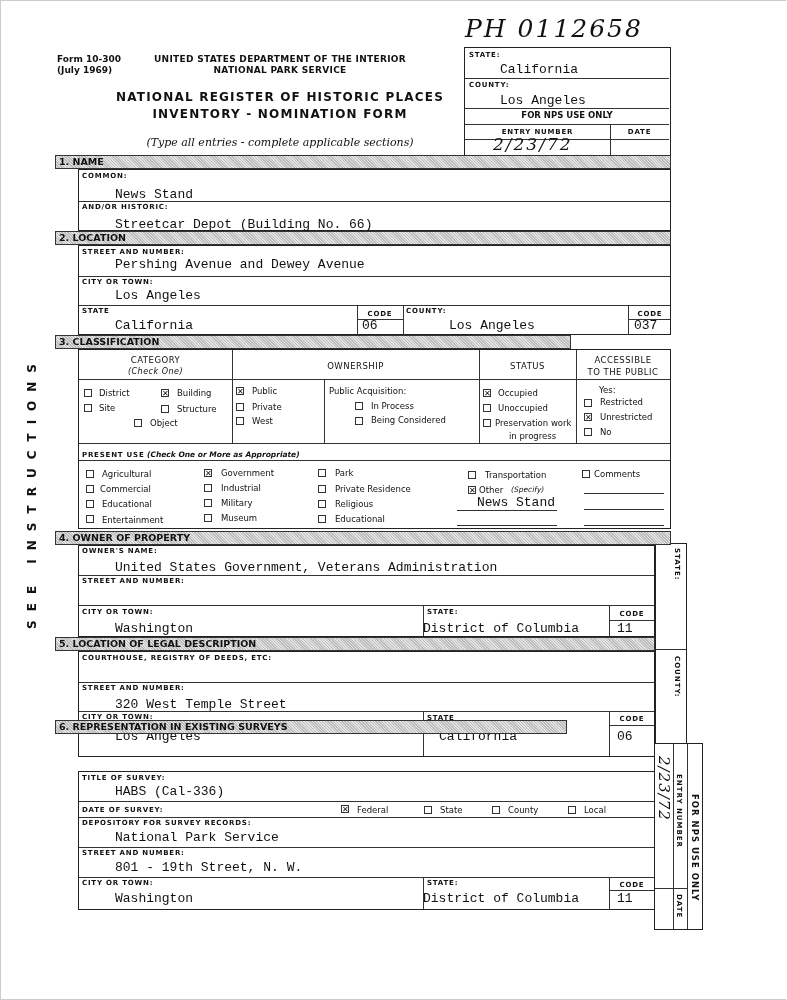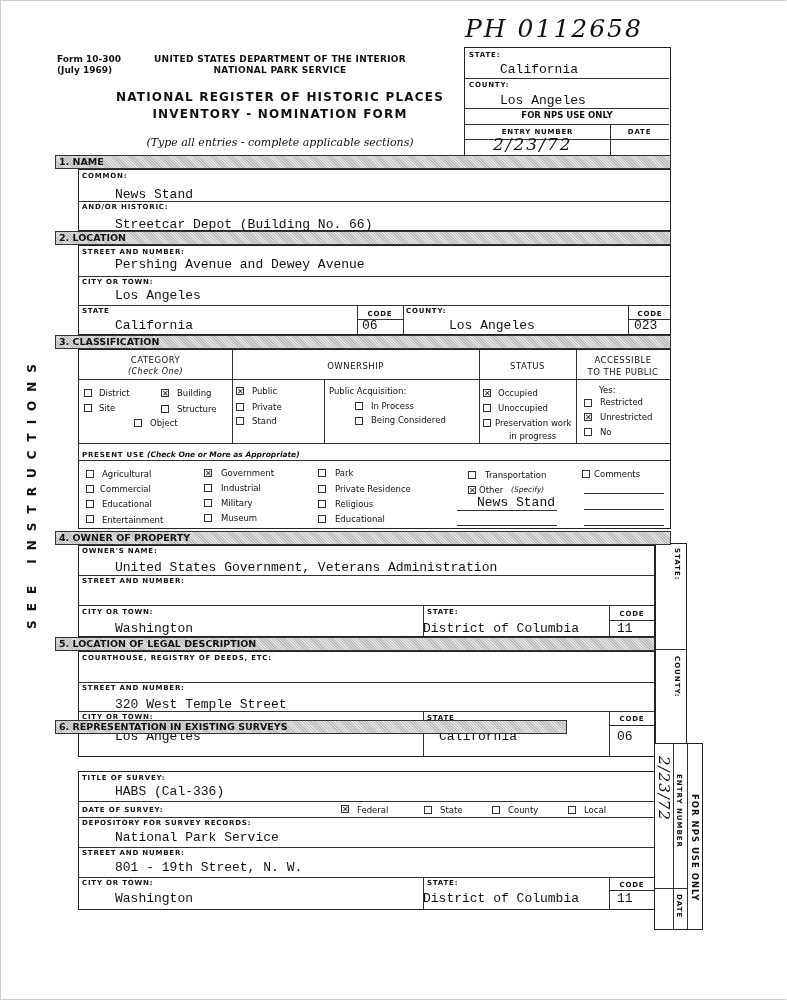--- a/index.html
+++ b/index.html
@@ -81,24 +81,24 @@
   <div class="vl" style="left:278px;top:59px;height:30px;"></div>
   <div class="lbl" style="left:280px;top:64px;width:42px;text-align:center;">CODE</div>
   <div class="hl" style="left:278px;top:73px;width:46px;"></div>
   <div class="val" style="left:283px;top:72px;">06</div>
   <div class="vl" style="left:324px;top:59px;height:30px;"></div>
   <div class="lbl" style="left:327px;top:61px;">COUNTY:</div>
   <div class="val" style="left:370px;top:72px;">Los Angeles</div>
   <div class="vl" style="left:549px;top:59px;height:30px;"></div>
   <div class="lbl" style="left:551px;top:64px;width:40px;text-align:center;">CODE</div>
   <div class="hl" style="left:549px;top:73px;width:42px;"></div>
-  <div class="val" style="left:555px;top:72px;">023</div>
-</div>
-
-<div class="sec" style="left:55px;top:335px;width:616px;">3. CLASSIFICATION</div>
+  <div class="val" style="left:555px;top:72px;">037</div>
+</div>
+
+<div class="sec" style="left:55px;top:335px;width:516px;">3. CLASSIFICATION</div>
 <div class="box" style="left:78px;top:349px;width:593px;height:180px;border-width:1px;">
 
   <div class="colhead" style="left:0;top:4px;width:153px;">CATEGORY</div>
   <div class="colhead" style="left:0;top:16px;width:153px;font-style:italic;font-size:8px;">(Check One)</div>
   <div class="vl" style="left:153px;top:0;height:93px;"></div>
   <div class="colhead" style="left:153px;top:10px;width:247px;">OWNERSHIP</div>
   <div class="vl" style="left:400px;top:0;height:93px;"></div>
   <div class="colhead" style="left:400px;top:10px;width:97px;">STATUS</div>
   <div class="vl" style="left:497px;top:0;height:93px;"></div>
   <div class="colhead" style="left:497px;top:4px;width:94px;">ACCESSIBLE</div>
@@ -115,21 +115,21 @@
   <div class="cb" style="left:82px;top:55px;"></div>
   <div class="opt" style="left:98px;top:54px;">Structure</div>
   <div class="cb" style="left:55px;top:69px;"></div>
   <div class="opt" style="left:71px;top:68px;">Object</div>
 
   <div class="cb" style="left:157px;top:37px;">✕</div>
   <div class="opt" style="left:173px;top:36px;">Public</div>
   <div class="cb" style="left:157px;top:53px;"></div>
   <div class="opt" style="left:173px;top:52px;">Private</div>
   <div class="cb" style="left:157px;top:67px;"></div>
-  <div class="opt" style="left:173px;top:66px;">Stand</div>
+  <div class="opt" style="left:173px;top:66px;">West</div>
   <div class="opt" style="left:250px;top:36px;">Public Acquisition:</div>
   <div class="cb" style="left:276px;top:52px;"></div>
   <div class="opt" style="left:292px;top:51px;">In Process</div>
   <div class="cb" style="left:276px;top:67px;"></div>
   <div class="opt" style="left:292px;top:65px;">Being Considered</div>
 
   <div class="cb" style="left:404px;top:39px;">✕</div>
   <div class="opt" style="left:419px;top:38px;">Occupied</div>
   <div class="cb" style="left:404px;top:54px;"></div>
   <div class="opt" style="left:419px;top:53px;">Unoccupied</div>

